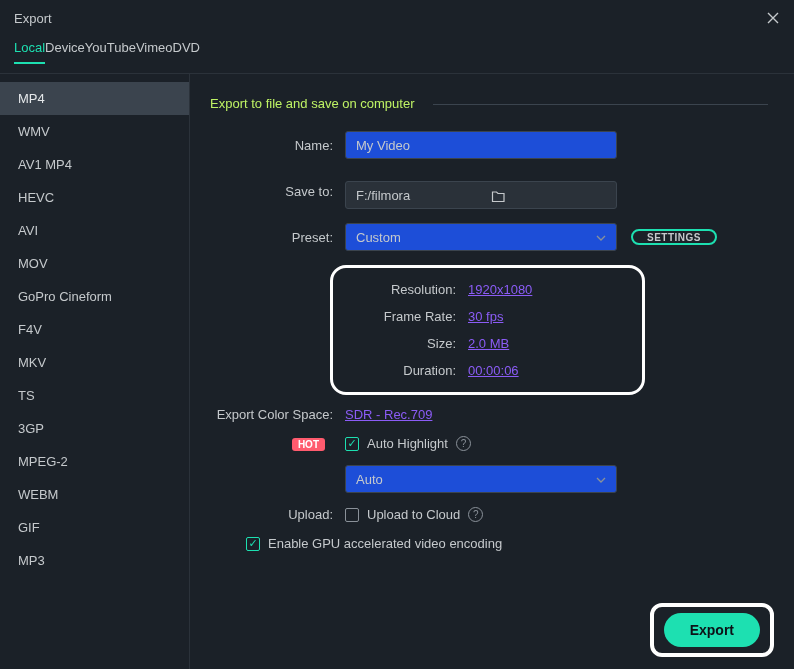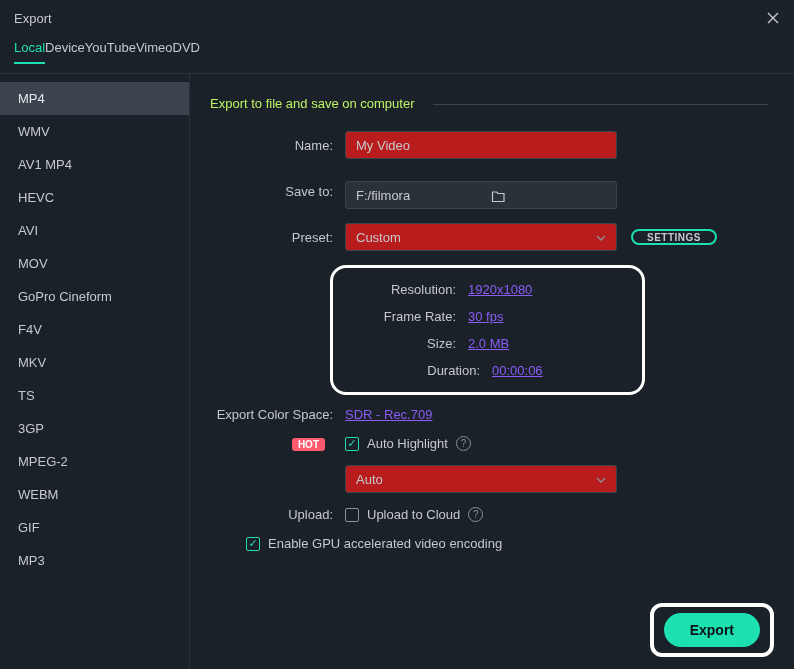--- a/index.html
+++ b/index.html
@@ -16,32 +16,32 @@
 .sidebar { width: 190px; padding-top: 8px; display:flex; flex-direction:column; border-right:1px solid #2b323a; }
 .fmt { padding: 9px 18px; font-size: 13px; color: #c5c9cc; cursor: pointer; }
 .fmt.active { background: #3b444e; color: #e5e8ea; }
 .main { flex: 1; padding: 22px 26px 18px 20px; position:relative; }
 .heading-row { display:flex; align-items:center; gap:18px; margin-bottom:20px; }
 .heading { font-size: 13px; color: #bef264; white-space:nowrap; }
 .rule { flex:1; height:1px; background:#3b444e; margin-top:2px; }
 .row { display:flex; align-items:center; margin-bottom:14px; }
 .lbl { width:135px; text-align:right; padding-right:12px; font-size:13px; color:#c5c9cc; }
 .field { flex:1; }
-input[type=text], .select, .dropdown { width: 272px; height:28px; background:#b91c1c; border:1px solid #3b444e; border-radius:3px; color:#c5c9cc; font-size:13px; padding:0 10px; display:flex; align-items:center; }
+input[type=text], .select, .dropdown { width: 272px; height:28px; background:#1d4ed8; border:1px solid #3b444e; border-radius:3px; color:#c5c9cc; font-size:13px; padding:0 10px; display:flex; align-items:center; }
 input[type=text]::placeholder { color:#8a9199; }
 .path-field { width: 272px; height:28px; background:#2a3139; border:1px solid #3b444e; border-radius:3px; display:flex; align-items:center;margin-top:8px; }
 .path-field span { flex:1; padding:0 10px; font-size:13px; color:#c5c9cc; }
 .folder-icon { padding:0 8px; cursor:pointer; color:#c5c9cc; }
 .preset-row { display:flex; align-items:center; gap:14px; }
 .dropdown { width:272px; justify-content:space-between; cursor:pointer; }
 .chev { color:#8a9199; }
 .settings-btn { height:16px; padding:0 14px; border:2px solid #1de0b1; border-radius:14px; background:transparent; color:#c5c9cc; font-size:10px; font-weight:600; letter-spacing:0.5px; cursor:pointer; }
 .info-box { border:3px solid #fff; border-radius:16px; padding:14px 10px 14px 0; margin:6px 0 12px 120px; width:315px; }
 .info-box .row { margin-bottom:12px; }
-.info-box .row:last-child { margin-bottom:0;padding-left:24px; }
+.info-box .row:last-child { margin-bottom:0; }
 .info-val { font-size:13px; color:#8b5cf6;text-decoration:underline; }
 .hot-badge { display:inline-block; background:#ff5b6e; color:#fff; font-size:10px; font-weight:600; padding:1px 6px; border-radius:3px; margin-right:8px; }
 .chk-row { display:flex; align-items:center; gap:8px; }
 .chk { width:14px; height:14px; border:1.5px solid #1de0b1; border-radius:2px; display:flex; align-items:center; justify-content:center; cursor:pointer; }
 .chk.checked::after { content:"✓"; color:#1de0b1; font-size:11px; line-height:1; }
 .chk.empty { border-color:#8a9199; }
 .help { width:15px; height:15px; border:1.5px solid #8a9199; border-radius:50%; color:#8a9199; font-size:10px; display:flex; align-items:center; justify-content:center; cursor:pointer; }
 .auto-select { width:272px; margin-left:135px; margin-top:2px; margin-bottom:14px; }
 .bottom-row { display:flex; align-items:center; margin-top:10px; }
 .bottom-row .chk-row { margin-left:36px; }

